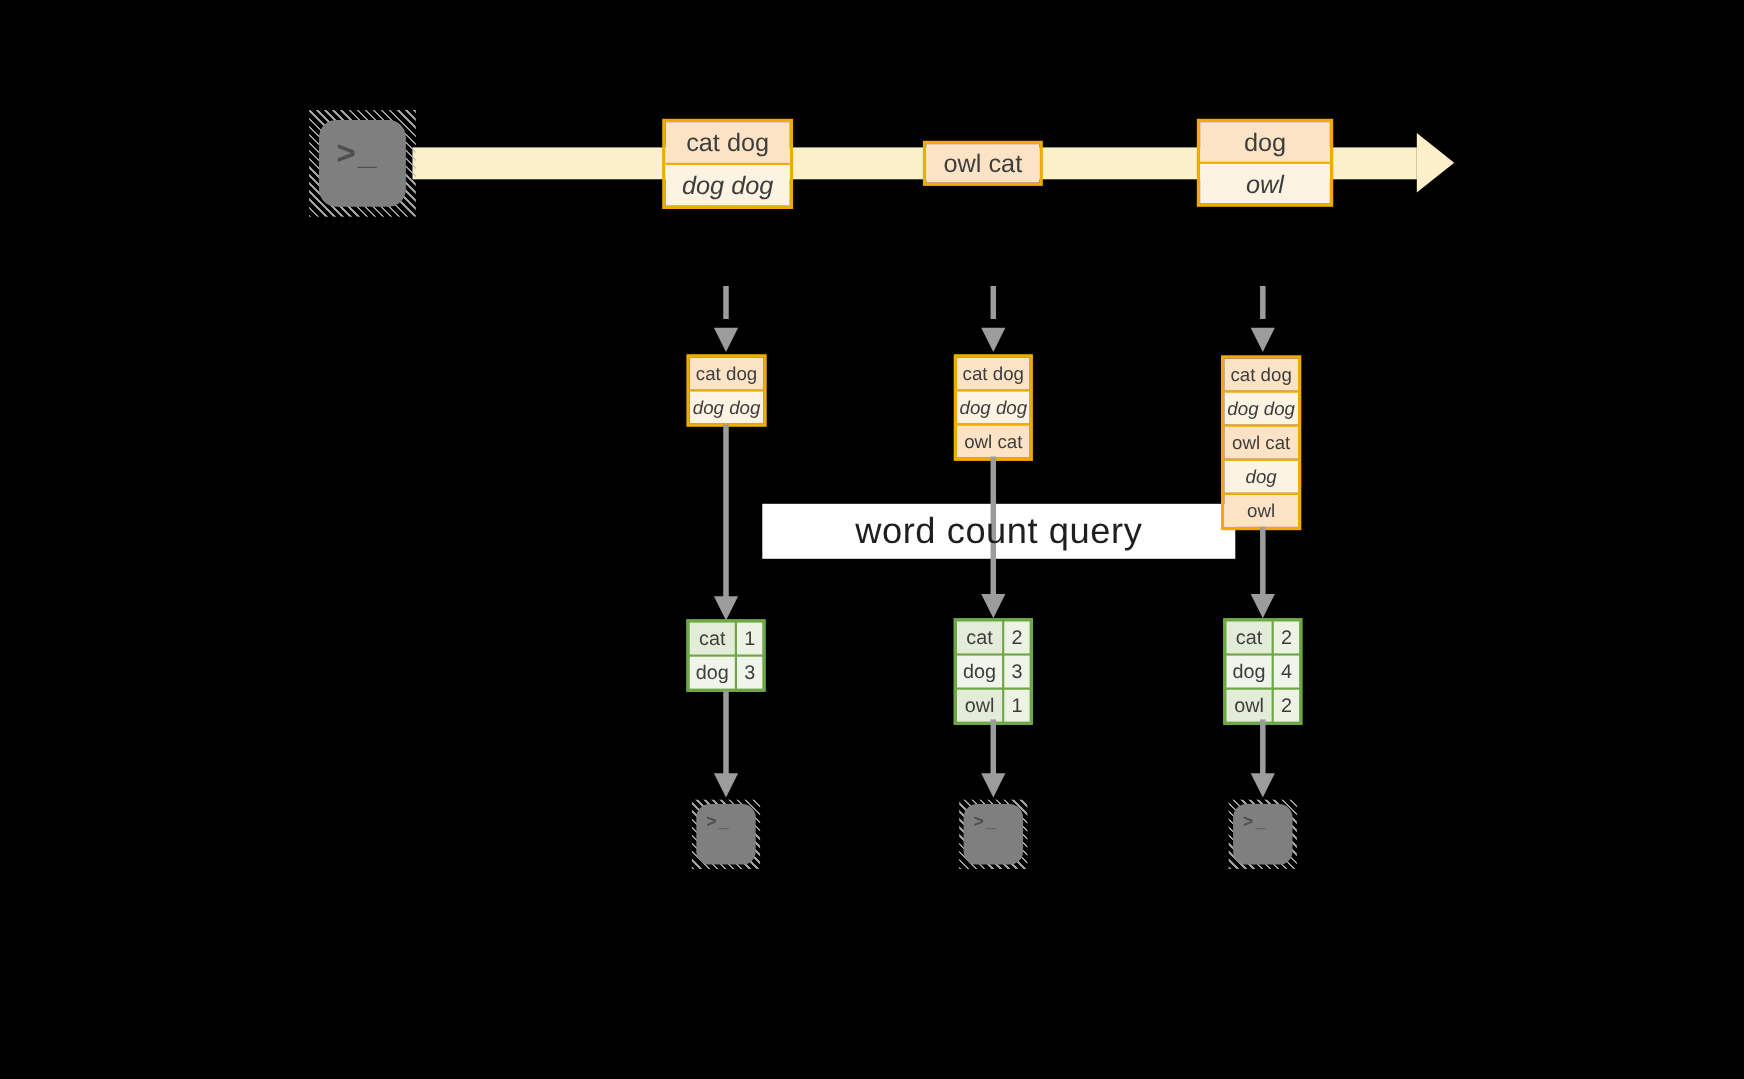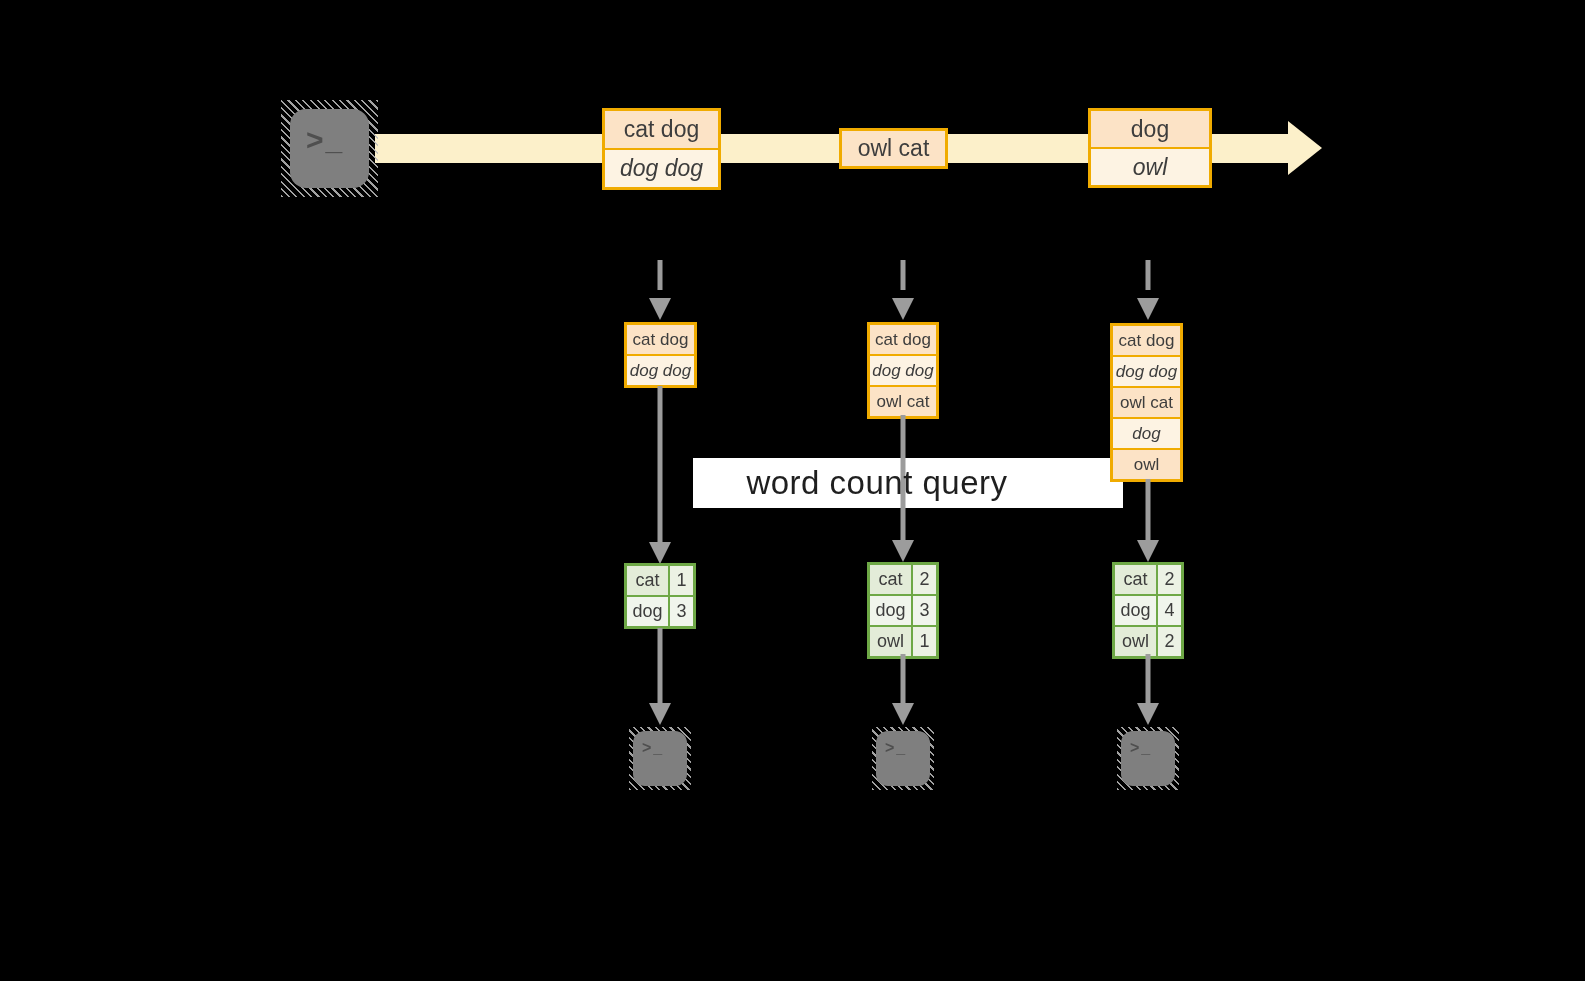--- a/index.html
+++ b/index.html
@@ -78,21 +78,21 @@
   .arrow polygon{fill:var(--c-arrow_gray,#9c9c9c);}
   .z3{z-index:3;}
   .z1{z-index:1;}
 
   
   .label-band{
     position:absolute;left:693px;top:458px;width:430px;height:50px;
     background:var(--c-label_bg,#fff);z-index:2;
   }
   .label-text{
-    position:absolute;left:662px;top:458px;width:430px;height:50px;
+    position:absolute;left:693px;top:458px;width:430px;height:50px;
     line-height:50px;text-align:center;font-size:33px;
     color:var(--c-label_text,#1f1f1f);z-index:4;letter-spacing:.5px;
   }
 
   
   .gtable{
     position:absolute;display:grid;grid-template-columns:1fr 23px;gap:2px;
     background:var(--c-green_border,#6ea846);
     border:3px solid var(--c-green_border,#6ea846);
     z-index:3;box-sizing:border-box;

